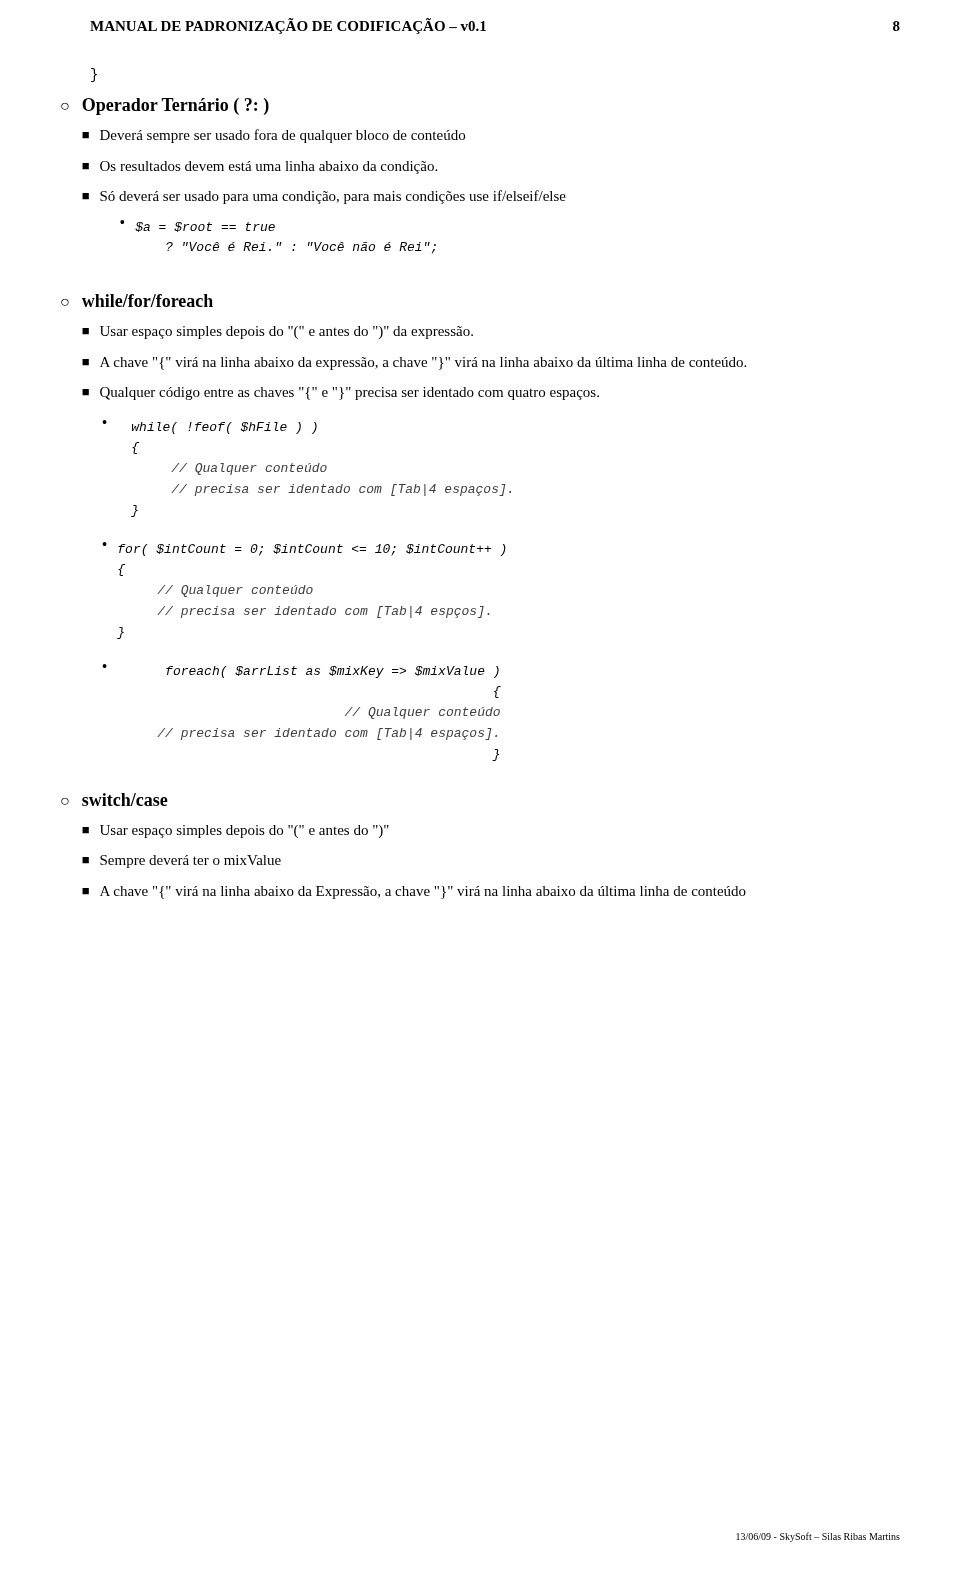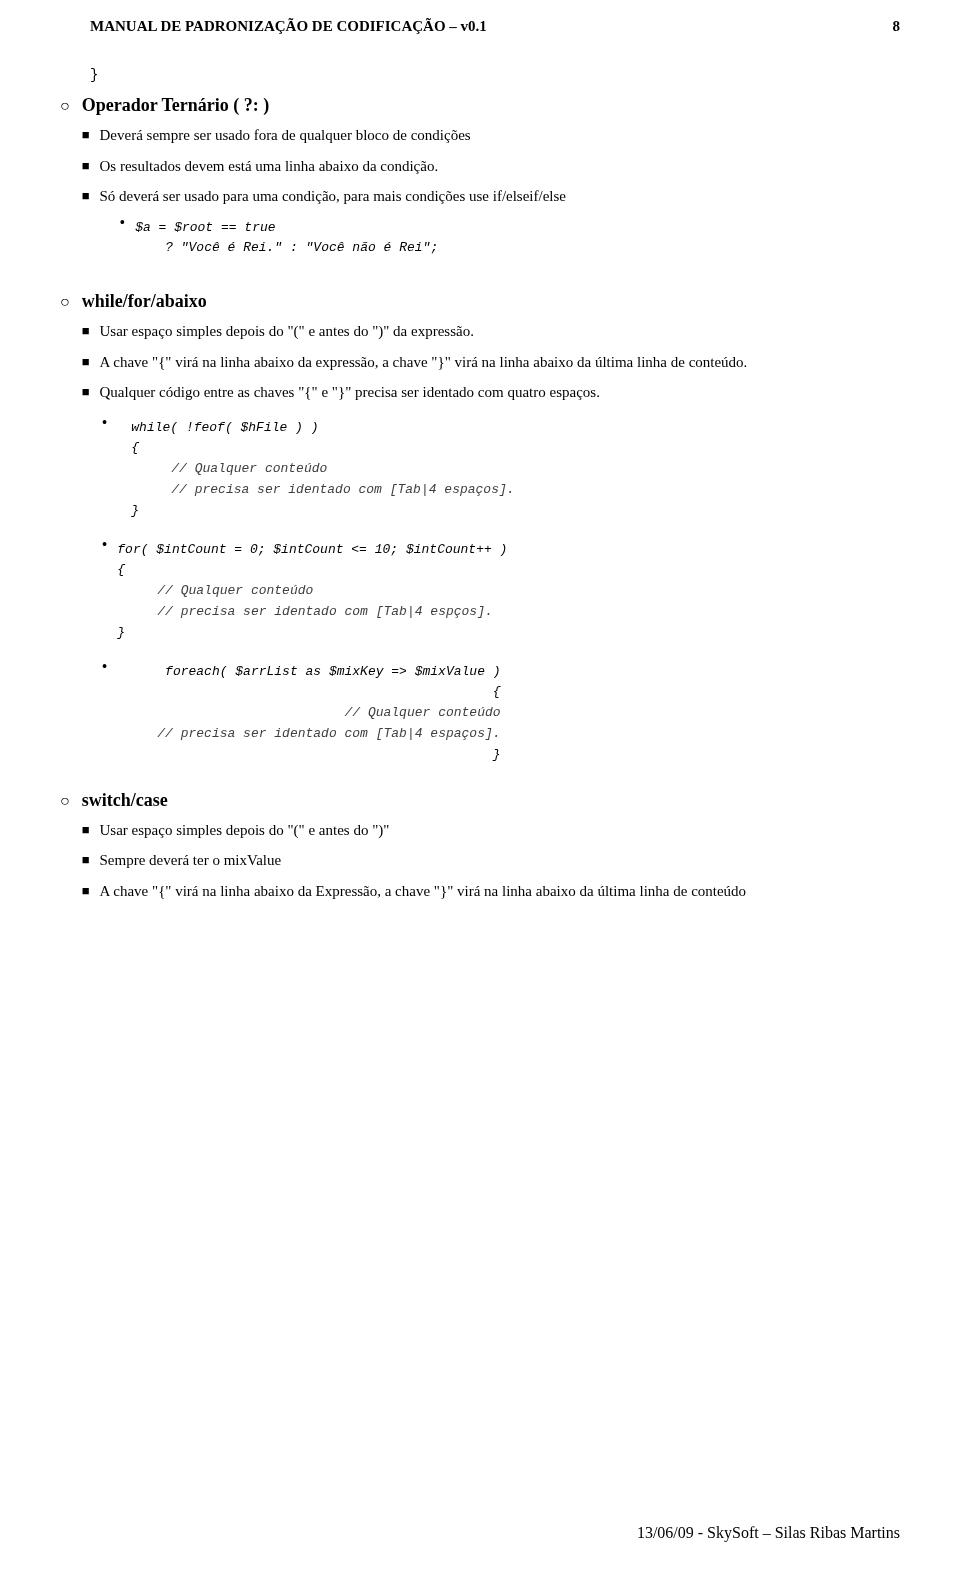--- a/index.html
+++ b/index.html
@@ -107,21 +107,21 @@
     }
 
     .code-comment {
       color: #404040;
     }
 
     .page-footer {
       position: absolute;
       bottom: 30px;
       right: 60px;
-      font-size: 16px;
+      font-size: 10px;
       color: #000;
       text-align: right;
     }
 
     .top-brace {
       margin-left: 30px;
       font-family: 'Courier New', Courier, monospace;
       font-size: 14px;
       color: #000;
       margin-top: 2px;
@@ -144,21 +144,21 @@
 
   <div class="top-brace" style="margin-left:30px; font-family:'Courier New',monospace; font-size:14px; margin-bottom:10px;">}</div>
 
   <div class="circle-item">
     <span class="circle-bullet">○</span>
     <div>
       <span class="section-title text-bold">Operador Ternário ( ?: )</span>
 
       <div class="square-item" style="margin-left:0;">
         <span class="square-bullet">■</span>
-        <span class="text-normal">Deverá sempre ser usado fora de qualquer bloco de condições</span>
+        <span class="text-normal">Deverá sempre ser usado fora de qualquer bloco de conteúdo</span>
       </div>
       <div class="square-item" style="margin-left:0;">
         <span class="square-bullet">■</span>
         <span class="text-normal">Os resultados devem está uma linha abaixo da condição.</span>
       </div>
 
       <div class="square-item" style="margin-left:0;">
         <span class="square-bullet">■</span>
         <div>
           <span class="text-normal">Só deverá ser usado para uma condição, para mais condições use if/elseif/else</span>
@@ -172,21 +172,21 @@
             </div>
           </div>
         </div>
       </div>
     </div>
   </div>
 
   <div class="circle-item">
     <span class="circle-bullet">○</span>
     <div style="flex:1;">
-      <span class="section-title text-bold">while/for/abaixo</span>
+      <span class="section-title text-bold">while/for/foreach</span>
 
       <div class="square-item" style="margin-left:0;">
         <span class="square-bullet">■</span>
         <span class="text-normal">Usar espaço simples depois do "(" e antes do ")" da expressão.</span>
       </div>
 
       <div class="square-item" style="margin-left:0;">
         <span class="square-bullet">■</span>
         <span class="text-normal">A chave "{" virá na linha abaixo da expressão, a chave "}" virá na linha abaixo da última linha de conteúdo.</span>
       </div>

